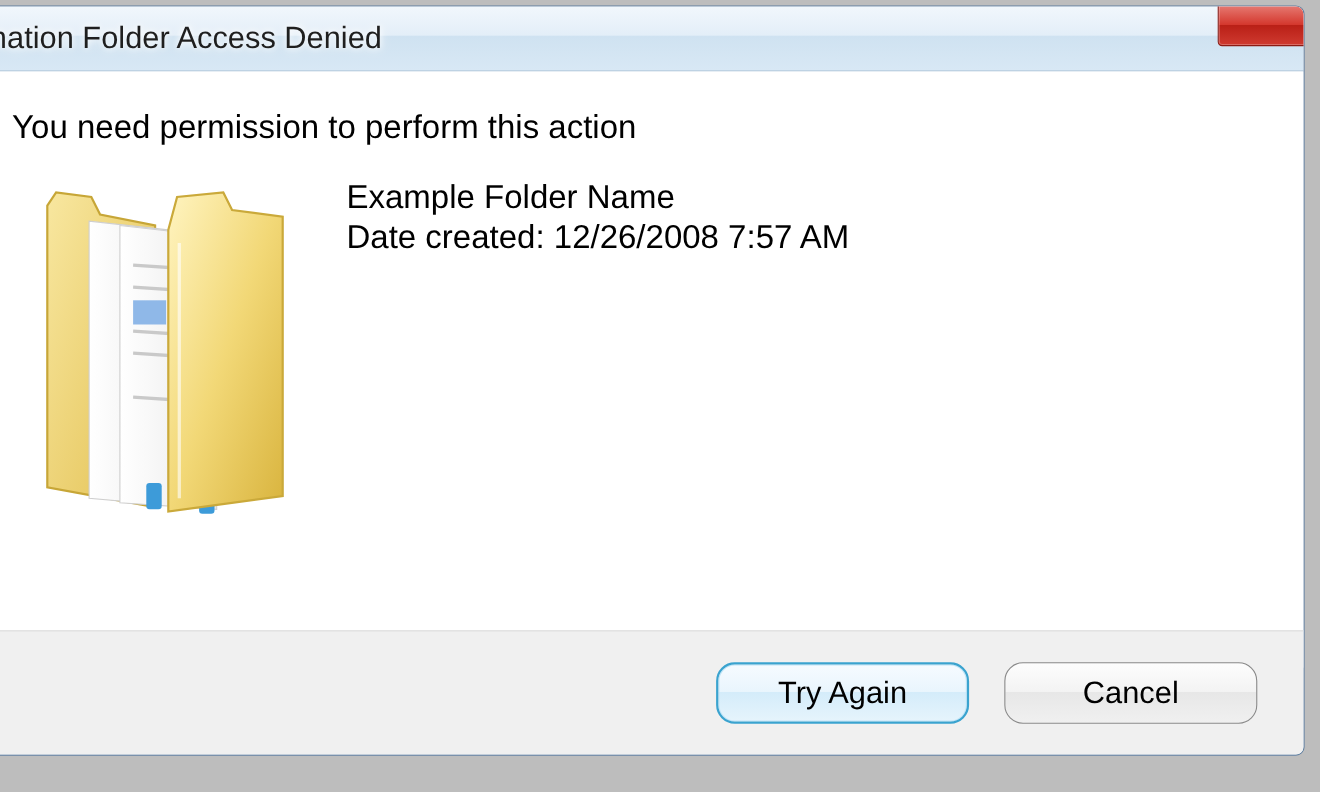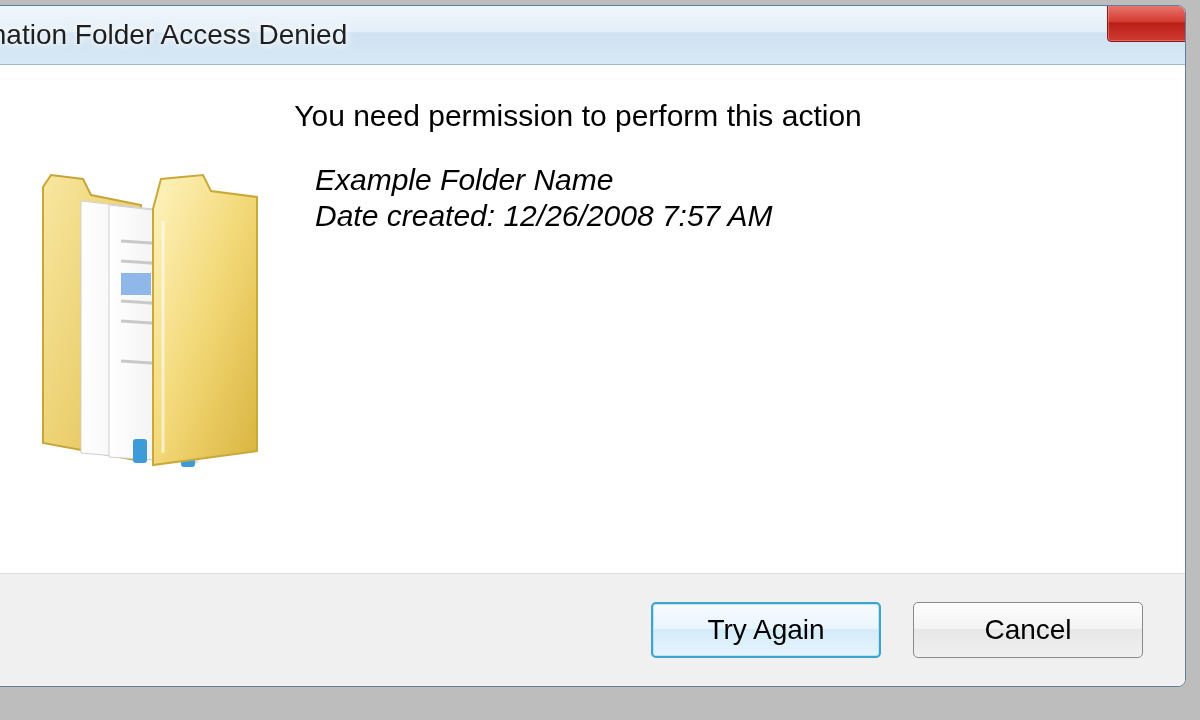--- a/index.html
+++ b/index.html
@@ -79,40 +79,38 @@
 
   .msg-col {
     flex: 1 1 auto;
     padding-left: 2px;
   }
 
   .message {
     font-size: 30px;
     color: #000;
     margin: 0 0 28px 0;
-    text-align: center;
   }
 
   .folder-row {
     display: flex;
     align-items: flex-start;
     gap: 34px;
   }
 
   .folder-icon {
     flex: 0 0 auto;
     width: 260px;
     height: 310px;
     position: relative;
     margin-left: 10px;
   }
 
   .folder-meta {
     padding-top: 2px;
-    font-style: italic;
   }
   .folder-name {
     font-size: 30px;
     color: #000;
     margin: 0 0 2px 0;
   }
   .folder-date {
     font-size: 30px;
     color: #000000;
     margin: 0;
@@ -131,21 +129,21 @@
     padding-right: 42px;
     gap: 32px;
   }
 
   .btn {
     min-width: 230px;
     height: 56px;
     font-size: 28px;
     font-family: inherit;
     color: #000;
-    border-radius: 5px;
+    border-radius: 17px;
     cursor: default;
     display: flex;
     align-items: center;
     justify-content: center;
     box-sizing: border-box;
   }
   .btn-default {
     border: 2px solid #3aa3cf;
     background: linear-gradient(to bottom, #f6fbff 0%, #e9f5fd 48%, #d4ecfa 49%, #e6f4fc 100%);
     box-shadow: inset 0 0 0 1px #bfe4f7;

